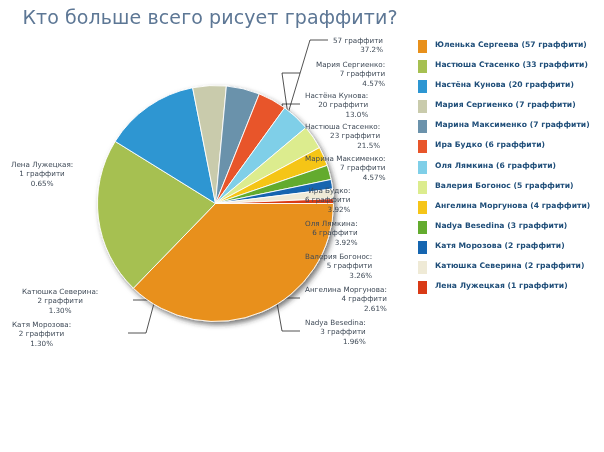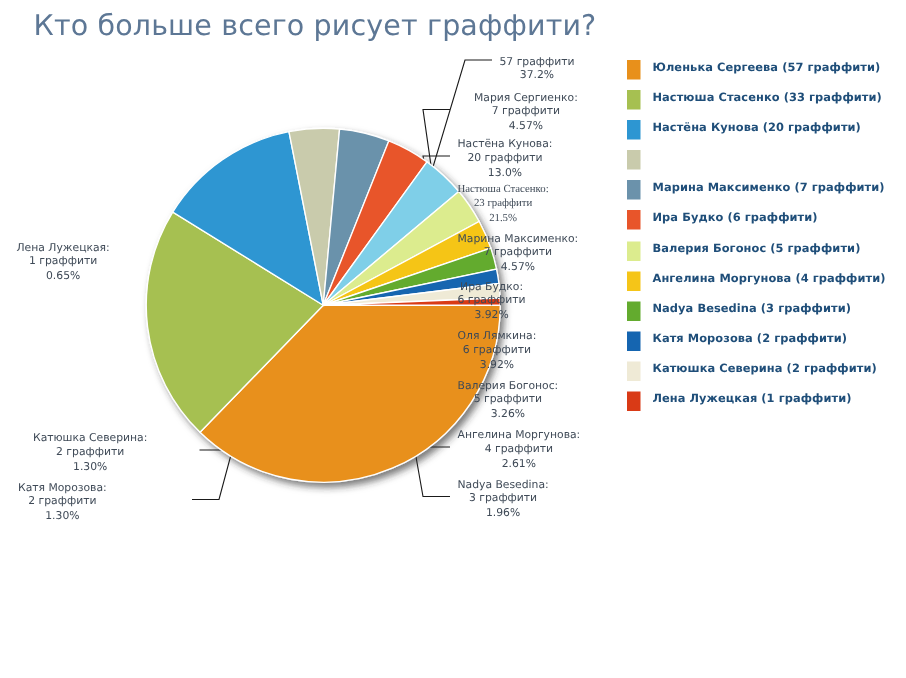--- a/index.html
+++ b/index.html
@@ -44,21 +44,21 @@
     position: absolute;
     font-family: "DejaVu Sans", sans-serif;
     font-size: 7.2px;
     line-height: 9.4px;
     color: #3f4a57;
     white-space: nowrap;
   }
   .data-label .dl-name { display: block; }
   .data-label .dl-count { display: block; }
   .data-label .dl-pct { display: block; }
-  .data-label.right { text-align: center; }
+  .data-label.right { text-align: right; }
   .data-label.left { text-align: center; }
 
   
   #legend {
     position: absolute;
     left: 418px;
     top: 40px;
     width: 186px;
   }
   .legend-row {
@@ -134,21 +134,21 @@
       <div class="data-label right" style="left: 305px; top: 60px; margin-left: 11px;">
         <span class="dl-name">Мария Сергиенко:</span>
         <span class="dl-count">7 граффити</span>
         <span class="dl-pct">4.57%</span>
       </div>
       <div class="data-label right" style="left: 305px; top: 91px;">
         <span class="dl-name">Настёна Кунова:</span>
         <span class="dl-count">20 граффити</span>
         <span class="dl-pct">13.0%</span>
       </div>
-      <div class="data-label right" style="left: 305px; top: 122px; font-family: Liberation Serif, serif;">
+      <div class="data-label right" style="left: 305px; top: 122px;">
         <span class="dl-name">Настюша Стасенко:</span>
         <span class="dl-count">23 граффити</span>
         <span class="dl-pct">21.5%</span>
       </div>
       <div class="data-label right" style="left: 305px; top: 154px;">
         <span class="dl-name">Марина Максименко:</span>
         <span class="dl-count">7 граффити</span>
         <span class="dl-pct">4.57%</span>
       </div>
       <div class="data-label right" style="left: 305px; top: 186px;">
@@ -201,30 +201,35 @@
       <div class="legend-row">
         <span class="legend-swatch" style="background: rgb(166, 192, 81);"></span>
         <span class="legend-label">Настюша Стасенко (33 граффити)</span>
       </div>
       <div class="legend-row">
         <span class="legend-swatch" style="background: rgb(45, 150, 210);"></span>
         <span class="legend-label">Настёна Кунова (20 граффити)</span>
       </div>
       <div class="legend-row">
         <span class="legend-swatch" style="background: rgb(201, 203, 172);"></span>
+        <span class="legend-label">Мария Сергиенко (7 граффити)</span>
       </div>
       <div class="legend-row">
         <span class="legend-swatch" style="background: rgb(107, 146, 171);"></span>
         <span class="legend-label">Марина Максименко (7 граффити)</span>
       </div>
       <div class="legend-row">
         <span class="legend-swatch" style="background: rgb(232, 85, 42);"></span>
         <span class="legend-label">Ира Будко (6 граффити)</span>
       </div>
       <div class="legend-row">
+        <span class="legend-swatch" style="background: rgb(127, 207, 232);"></span>
+        <span class="legend-label">Оля Лямкина (6 граффити)</span>
+      </div>
+      <div class="legend-row">
         <span class="legend-swatch" style="background: rgb(220, 236, 142);"></span>
         <span class="legend-label">Валерия Богонос (5 граффити)</span>
       </div>
       <div class="legend-row">
         <span class="legend-swatch" style="background: rgb(245, 197, 24);"></span>
         <span class="legend-label">Ангелина Моргунова (4 граффити)</span>
       </div>
       <div class="legend-row">
         <span class="legend-swatch" style="background: rgb(99, 171, 46);"></span>
         <span class="legend-label">Nadya Besedina (3 граффити)</span>

